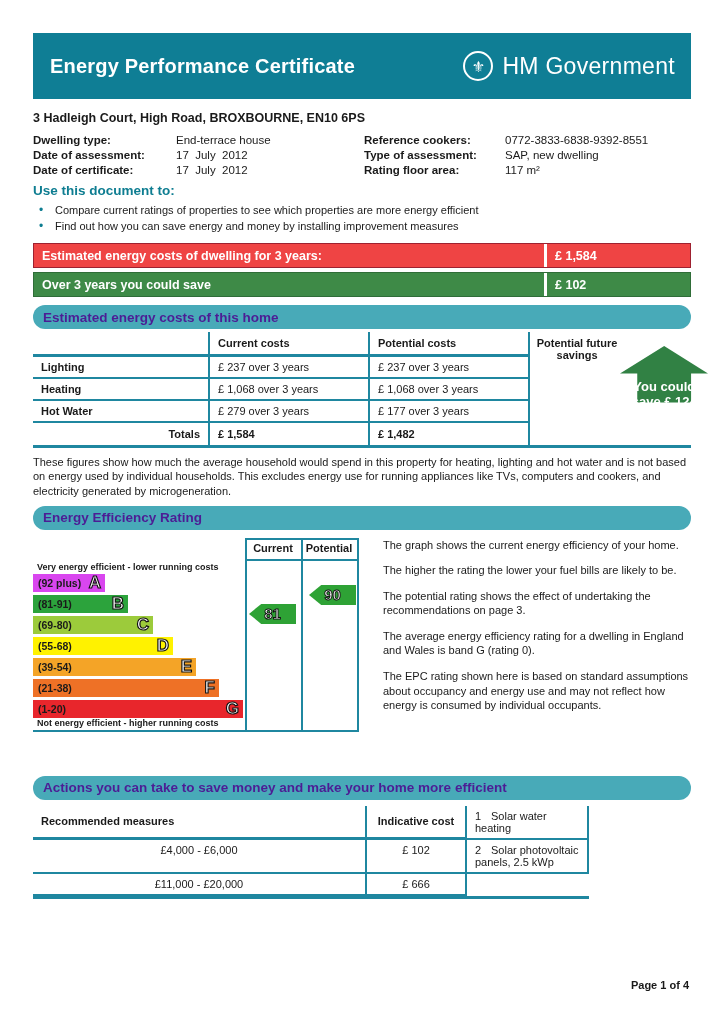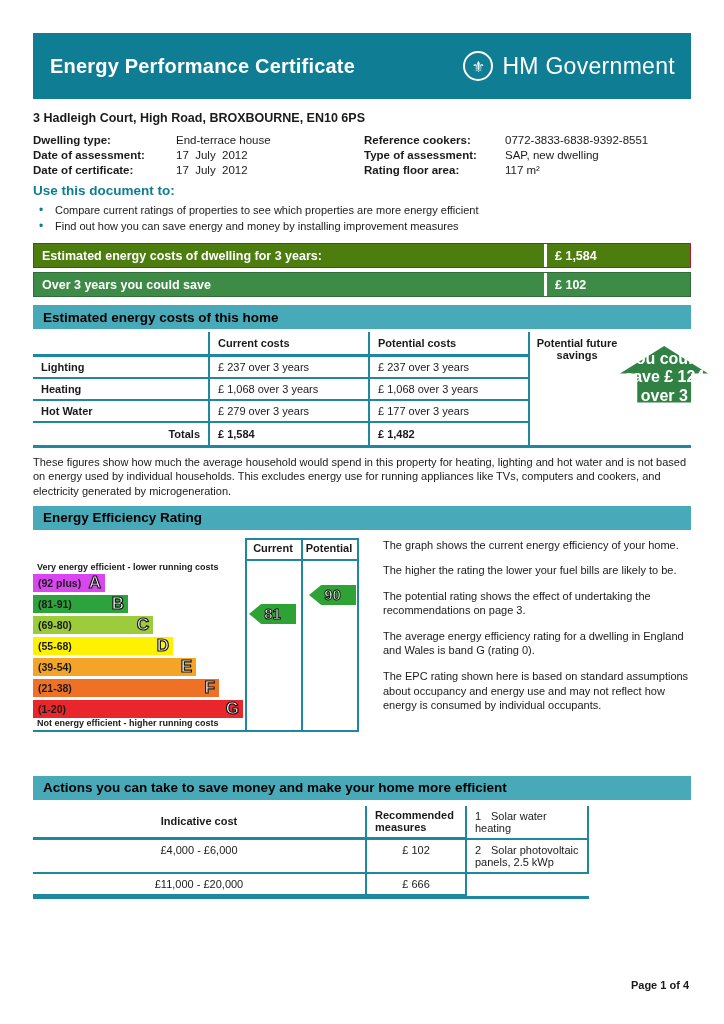--- a/index.html
+++ b/index.html
@@ -22,42 +22,42 @@
 
   
   .use-heading { margin-top:7px; color:#0e7d91; font-size:13.5px; font-weight:bold; }
   .bullets { margin-top:4px; }
   .bullet-row { display:flex; font-size:11px; line-height:16px; }
   .bullet-dot { color:#0e7d91; width:22px; padding-left:6px; font-size:12px; }
 
   
   .bars { margin-top:9px; }
   .bar { height:25px; display:flex; align-items:stretch; color:#fff; font-weight:bold; font-size:12.5px; margin-bottom:4px; }
-  .bar-red { background:#4d7c0f; border:1px solid #9e2130; }
+  .bar-red { background:#ef4444; border:1px solid #9e2130; }
   .bar-green { background:#3e8a47; border:1px solid #2f6d38; }
   .bar-label { flex:1; display:flex; align-items:center; padding-left:8px; }
   .bar-value { width:146px; border-left:3px solid #fff; display:flex; align-items:center; padding-left:8px; }
 
   
-  .section-bar { margin-top:8px; height:24px; background:#48aab8; color:#000000; font-size:13.5px; font-weight:bold; display:flex; align-items:center; padding-left:10px; }
+  .section-bar { margin-top:8px; height:24px; background:#48aab8; color:#4c1d95; font-size:13.5px; font-weight:bold; display:flex; align-items:center; padding-left:10px;border-radius:12px; }
 
   
   .costs-table { margin-top:3px; display:grid; grid-template-columns:177px 160px 160px 1fr; border-bottom:3px solid #1f87a0; font-size:11px; }
   .ct { padding:4px 8px; }
   .ct-rb { border-right:2px solid #1f87a0; }
   .ct-head { font-weight:bold; border-bottom:3px solid #1f87a0; padding-top:5px; padding-bottom:5px; }
   .ct-body { border-bottom:2px solid #1f87a0; padding-top:4px; padding-bottom:4px; }
   .ct-rowlabel { font-weight:bold; }
   .ct-total { font-weight:bold; padding-top:5px; padding-bottom:5px; }
   .ct-total-label { text-align:right; }
   .ct-savings { grid-column:4; grid-row:1 / span 5; display:flex; flex-direction:row; align-items:flex-start; padding:5px 4px 4px; }
   .ct-savings-head { font-weight:bold; font-size:11px; text-align:center; }
   .house { position:relative; width:128px; height:82px; margin-top:9px; }
   .house svg { position:absolute; inset:0; }
-  .house-text { position:absolute; left:0; right:0; bottom:3px; text-align:center; color:#fff; font-weight:bold; font-size:16px; line-height:1.18; }
+  .house-text { position:absolute; left:0; right:0; bottom:3px; text-align:center; color:#fff; font-weight:bold; font-size:13px; line-height:1.18; }
   .footnote { margin-top:7px; font-size:11px; line-height:1.3; }
 
   
   .rating-row { display:flex; margin-top:8px; }
   .chart { position:relative; width:332px; height:200px; flex:0 0 auto; }
   .chart-line { position:absolute; background:#1f87a0; }
   .col-header { position:absolute; top:4px; width:54px; text-align:center; font-size:11px; font-weight:bold; }
   .scale-label { position:absolute; left:4px; font-size:9px; font-weight:bold; }
   .bands { position:absolute; left:0; top:36px; }
   .band { height:18px; margin-bottom:3px; display:flex; align-items:center; }
@@ -232,22 +232,22 @@
       <p>The higher the rating the lower your fuel bills are likely to be.</p>
       <p>The potential rating shows the effect of undertaking the recommendations on page 3.</p>
       <p>The average energy efficiency rating for a dwelling in England and Wales is band G (rating 0).</p>
       <p>The EPC rating shown here is based on standard assumptions about occupancy and energy use and may not reflect how energy is consumed by individual occupants.</p>
     </div>
   </div>
 
   <div class="actions-section">
     <div class="section-bar">Actions you can take to save money and make your home more efficient</div>
     <div class="actions-table">
+      <div class="at at-head at-first">Recommended measures</div>
       <div class="at at-head at-head-center">Indicative cost</div>
-      <div class="at at-head at-first">Recommended measures</div>
 
       <div class="at at-body at-first">
         <span class="measure-num">1</span><span>Solar water heating</span>
       </div>
       <div class="at at-body at-center">£4,000 - £6,000</div>
       <div class="at at-body at-center">£ 102</div>
 
       <div class="at at-body at-first">
         <span class="measure-num">2</span><span>Solar photovoltaic panels, 2.5 kWp</span>
       </div>

